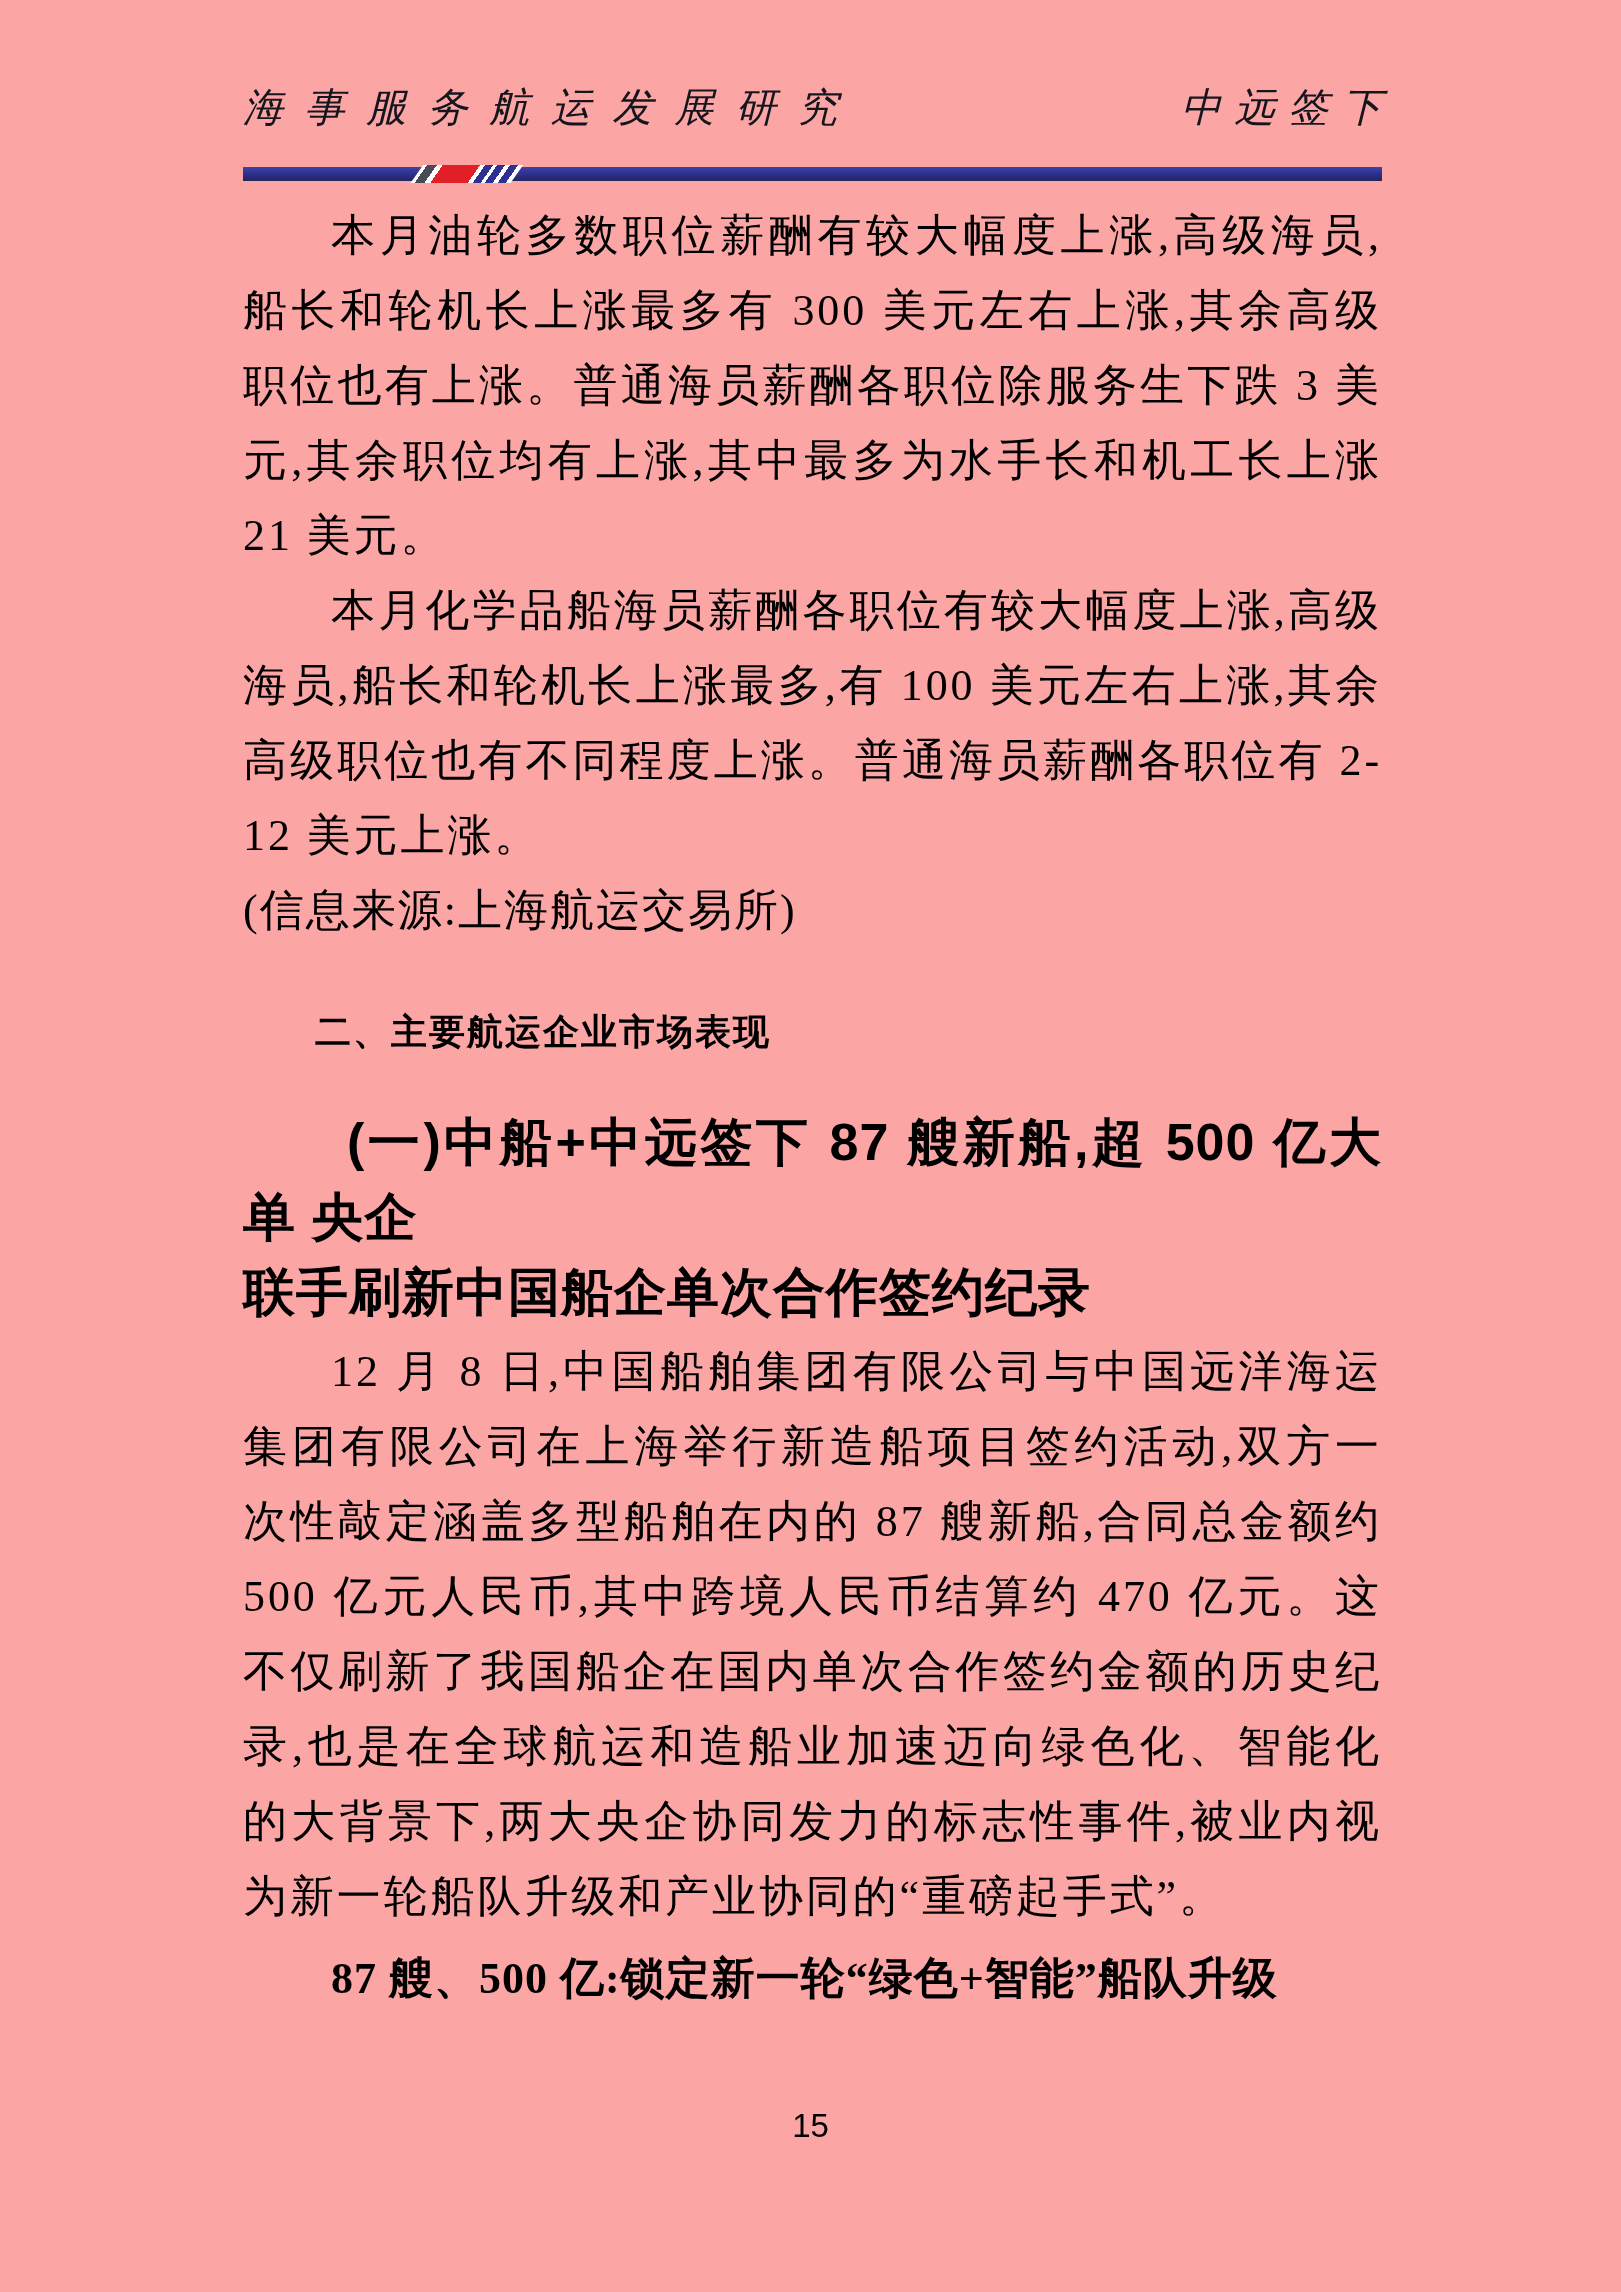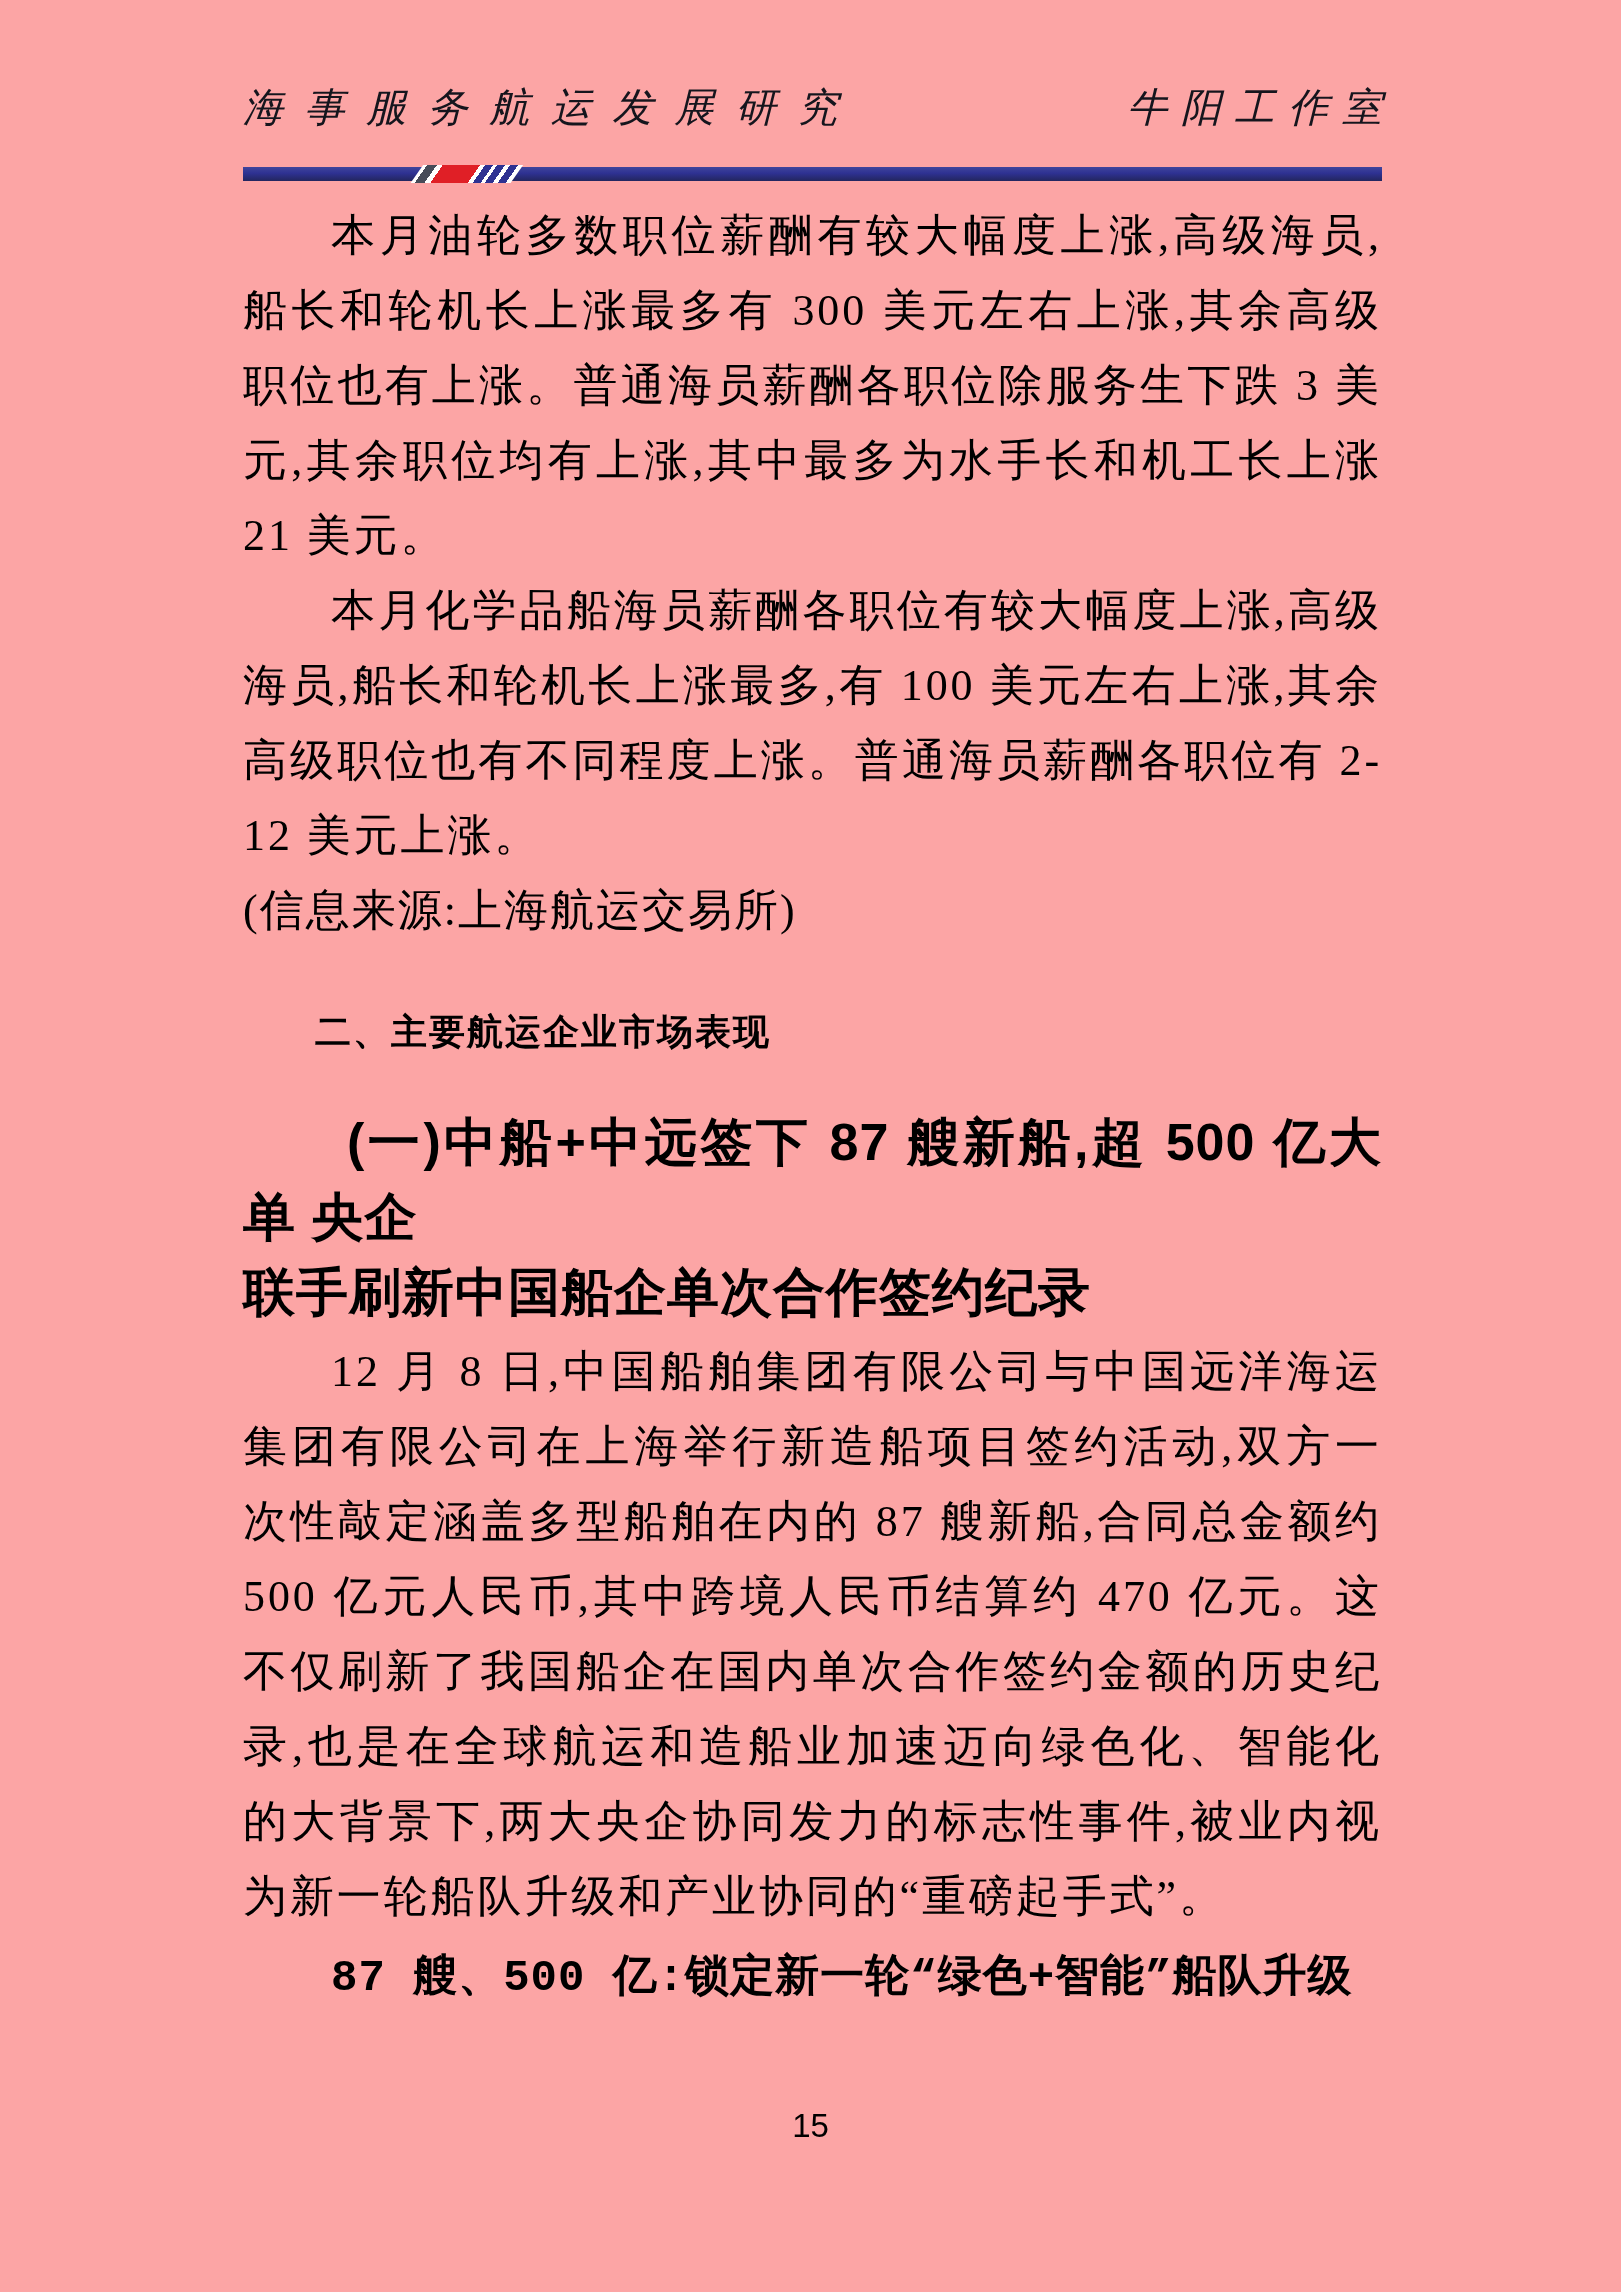--- a/index.html
+++ b/index.html
@@ -65,42 +65,42 @@
   h3.sub {
     font-family:Liberation Sans, sans-serif;
     font-weight:bold; font-size:52px; line-height:75px;
     letter-spacing:1px; text-indent:2em;
     margin-top:36px;
     white-space:pre-line;
     text-align:justify;
   }
   .main p.after-sub { margin-top:3.9px; }
   h4.bold-head {
-    font-family:Liberation Mono, monospace;
+    font-family:Liberation Serif, serif;
     font-weight:bold; font-size:44px; line-height:75px;
     letter-spacing:1px; text-indent:2em;
     margin-top:6.9px;
   }
 
   
   .page-number {
     position:absolute; top:2107px; left:0; width:100%;
     text-align:center;
     font-family:"Liberation Sans","DejaVu Sans",sans-serif;
     font-size:33px; color:#000;
   }
 </style>
 </head>
 <body>
 
 <div class="page">
 
   <div class="masthead">
     <span class="masthead-left">海事服务航运发展研究</span>
-    <span class="masthead-right">牛阳工作室</span>
+    <span class="masthead-right">中远签下</span>
   </div>
 
   <div class="rule">
     <div class="rule-decor"></div>
   </div>
 
   <div class="main">
 
     <p class="body">本月油轮多数职位薪酬有较大幅度上涨,高级海员,船长和轮机长上涨最多有 300 美元左右上涨,其余高级职位也有上涨。普通海员薪酬各职位除服务生下跌 3 美元,其余职位均有上涨,其中最多为水手长和机工长上涨 21 美元。</p>
 

